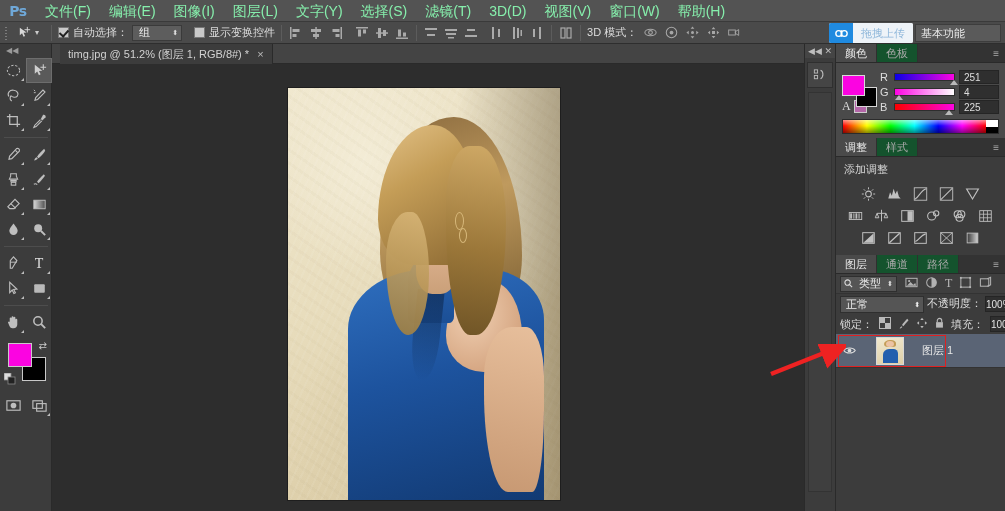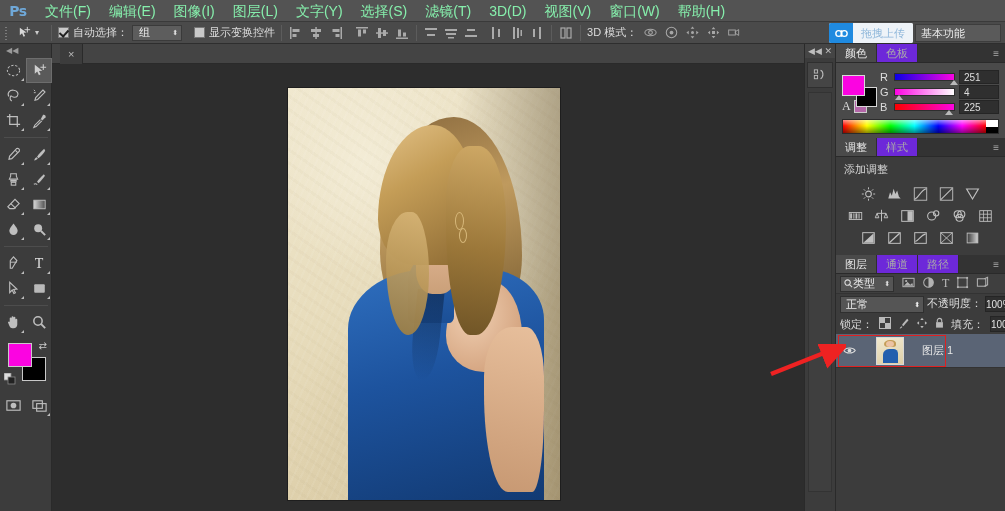--- a/index.html
+++ b/index.html
@@ -250,21 +250,21 @@
   .rightpanel {
     position:absolute; left:836px; top:44px; width:169px; height:467px;
     background:#3c3c3c;
   }
   .panel-tabs {
     display:flex; height:19px; background:#333; align-items:stretch;
     border-bottom:1px solid #2a2a2a;
   }
   .ptab {
     padding:0 9px; display:flex; align-items:center; font-size:11px;
-    color:#a9a9a9; background:#6d28d9; border-right:1px solid #2f2f2f;
+    color:#a9a9a9; background:#14532d; border-right:1px solid #2f2f2f;
   }
   .ptab.active { background:#4a4a4a; color:#e8e8e8; }
   .panel-menu { margin-left:auto; padding:0 6px; display:flex; align-items:center;
                 color:#aaa; font-size:10px; }
 
   
   .colorpanel { background:#4a4a4a; padding:6px 6px 4px; }
   .cp-row { display:flex; align-items:center; }
   .cp-swatches { position:relative; width:38px; height:34px; flex:0 0 38px; }
   .cp-fg { position:absolute; left:0; top:0; width:23px; height:21px;
@@ -309,21 +309,21 @@
   .adj-row { display:flex; justify-content:center; gap:9px; padding:3px 0; }
   .adj-ico { width:17px; height:16px; opacity:.85; }
 
   
   .layerspanel { background:#3c3c3c; }
   .lp-filter {
     display:flex; align-items:center; gap:0; height:20px; padding:2px 4px;
     background:#3f3f3f; border-bottom:1px solid #333;
   }
   .lp-kind {
-    display:flex; align-items:center; gap:0; height:16px; padding:0 3px;
+    display:flex; align-items:center; gap:6px; height:16px; padding:0 3px;
     background:#555; border:1px solid #2f2f2f; min-width:54px;
   }
   .lp-kind .lbl { color:#eee; font-size:11px; }
   .lp-kind .arr { font-size:7px; color:#ddd; margin-left:auto; }
   .lp-ftr-icons { display:flex; align-items:center; gap:7px; margin-left:8px; }
   .lp-ftr-icons span { opacity:.8; }
   .lp-mode {
     display:flex; gap:3px; height:20px; padding:2px 4px;
   }
   .blend-sel {
@@ -709,20 +709,21 @@
             <rect x="2" y="4" width="10" height="8" fill="none" stroke="#d5d5d5" stroke-width="1.2"></rect>
             <rect x="6" y="7" width="10" height="8" fill="none" stroke="#d5d5d5" stroke-width="1.2"></rect>
           </svg>
         <span class="corner"></span>
       </div>
     </div>
   </div>
 
   <div class="tabbar">
     <div class="doc-tab">
+      <span>timg.jpg @ 51.2% (图层 1, RGB/8#) *</span>
       <span class="x">×</span>
     </div>
   </div>
 
   <div class="canvas-area">
     <div class="photo-frame">
       <div class="bg-wall"></div>
       <div class="wall-tex"></div>
       <div class="shadow-r"></div>
       <div class="hair-back"></div>

